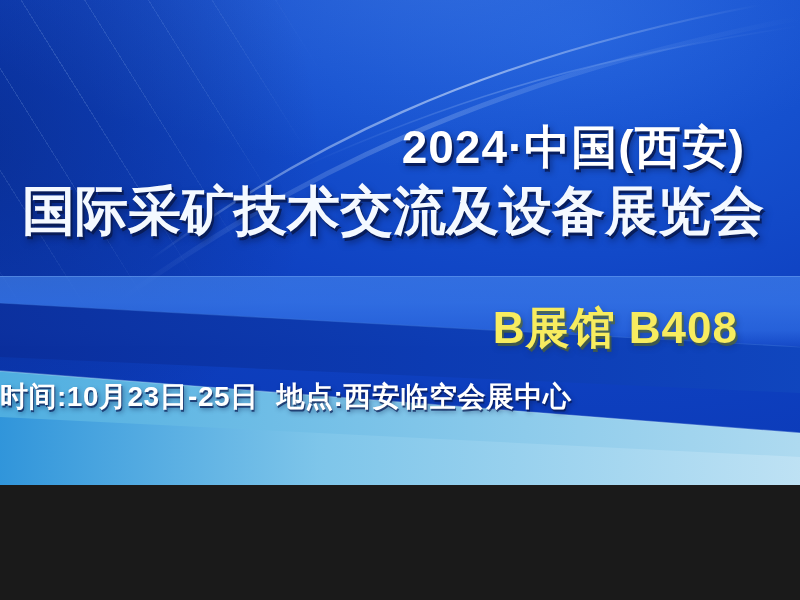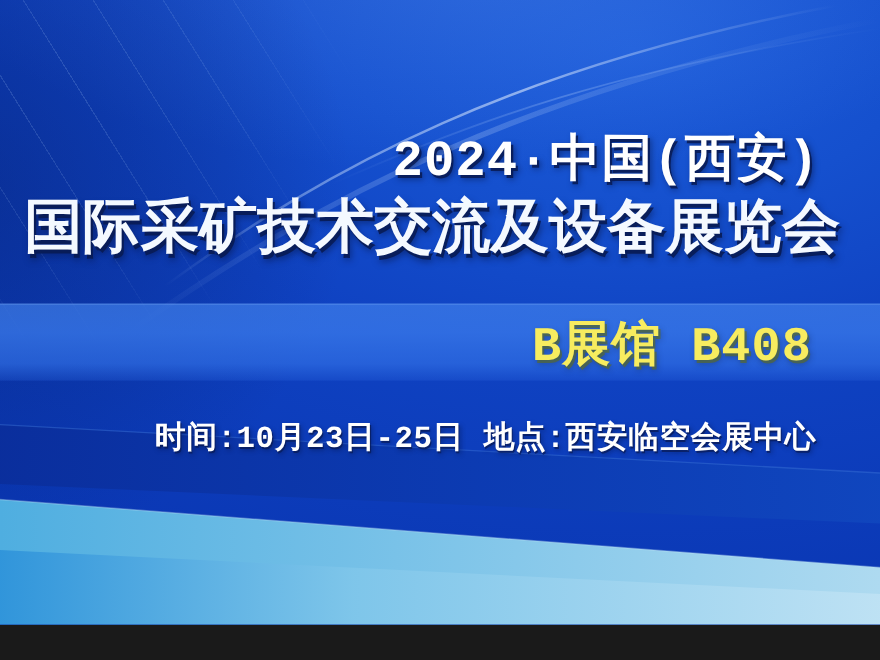--- a/index.html
+++ b/index.html
@@ -5,23 +5,23 @@
 <style>
   html, body {
     margin: 0;
     padding: 0;
     background: #1a1a1a;
   }
 
   #poster {
     position: relative;
     width: 800px;
-    height: 568px;
+    height: 485px;
     overflow: hidden;
-    font-family: Liberation Mono, monospace;
+    font-family: Liberation Sans, sans-serif;
     
     background:
       radial-gradient(ellipse 900px 520px at 72% 8%,
         #1C5BD8 0%, #1550CE 28%, #0F42C2 55%, #0A37B4 100%),
       #0A37B4;
     user-select: none;
   }
 
   
 
@@ -170,28 +170,29 @@
   }
 
   .booth-value {
     color: #F7EC5F;
     font-size: 44px;
     font-weight: bold;
     letter-spacing: 1px;
     text-shadow:
       2px 3px 0 rgba(96,110,22,0.60),
       2px 4px 6px rgba(20,40,90,0.45);
+    margin-top: 16px;
   }
 
   .meta-row {
     position: absolute;
     top: 378px;
     left: 0;
     right: 58px;
-    text-align: right;
+    text-align: left;
     color: #FFFFFF;
     font-size: 28px;
     font-weight: bold;
     letter-spacing: 0.5px;
     white-space: nowrap;
     text-shadow:
       1px 2px 0 rgba(8,26,82,0.70),
       2px 3px 5px rgba(5,18,64,0.45);
   }
   .meta-gap {

